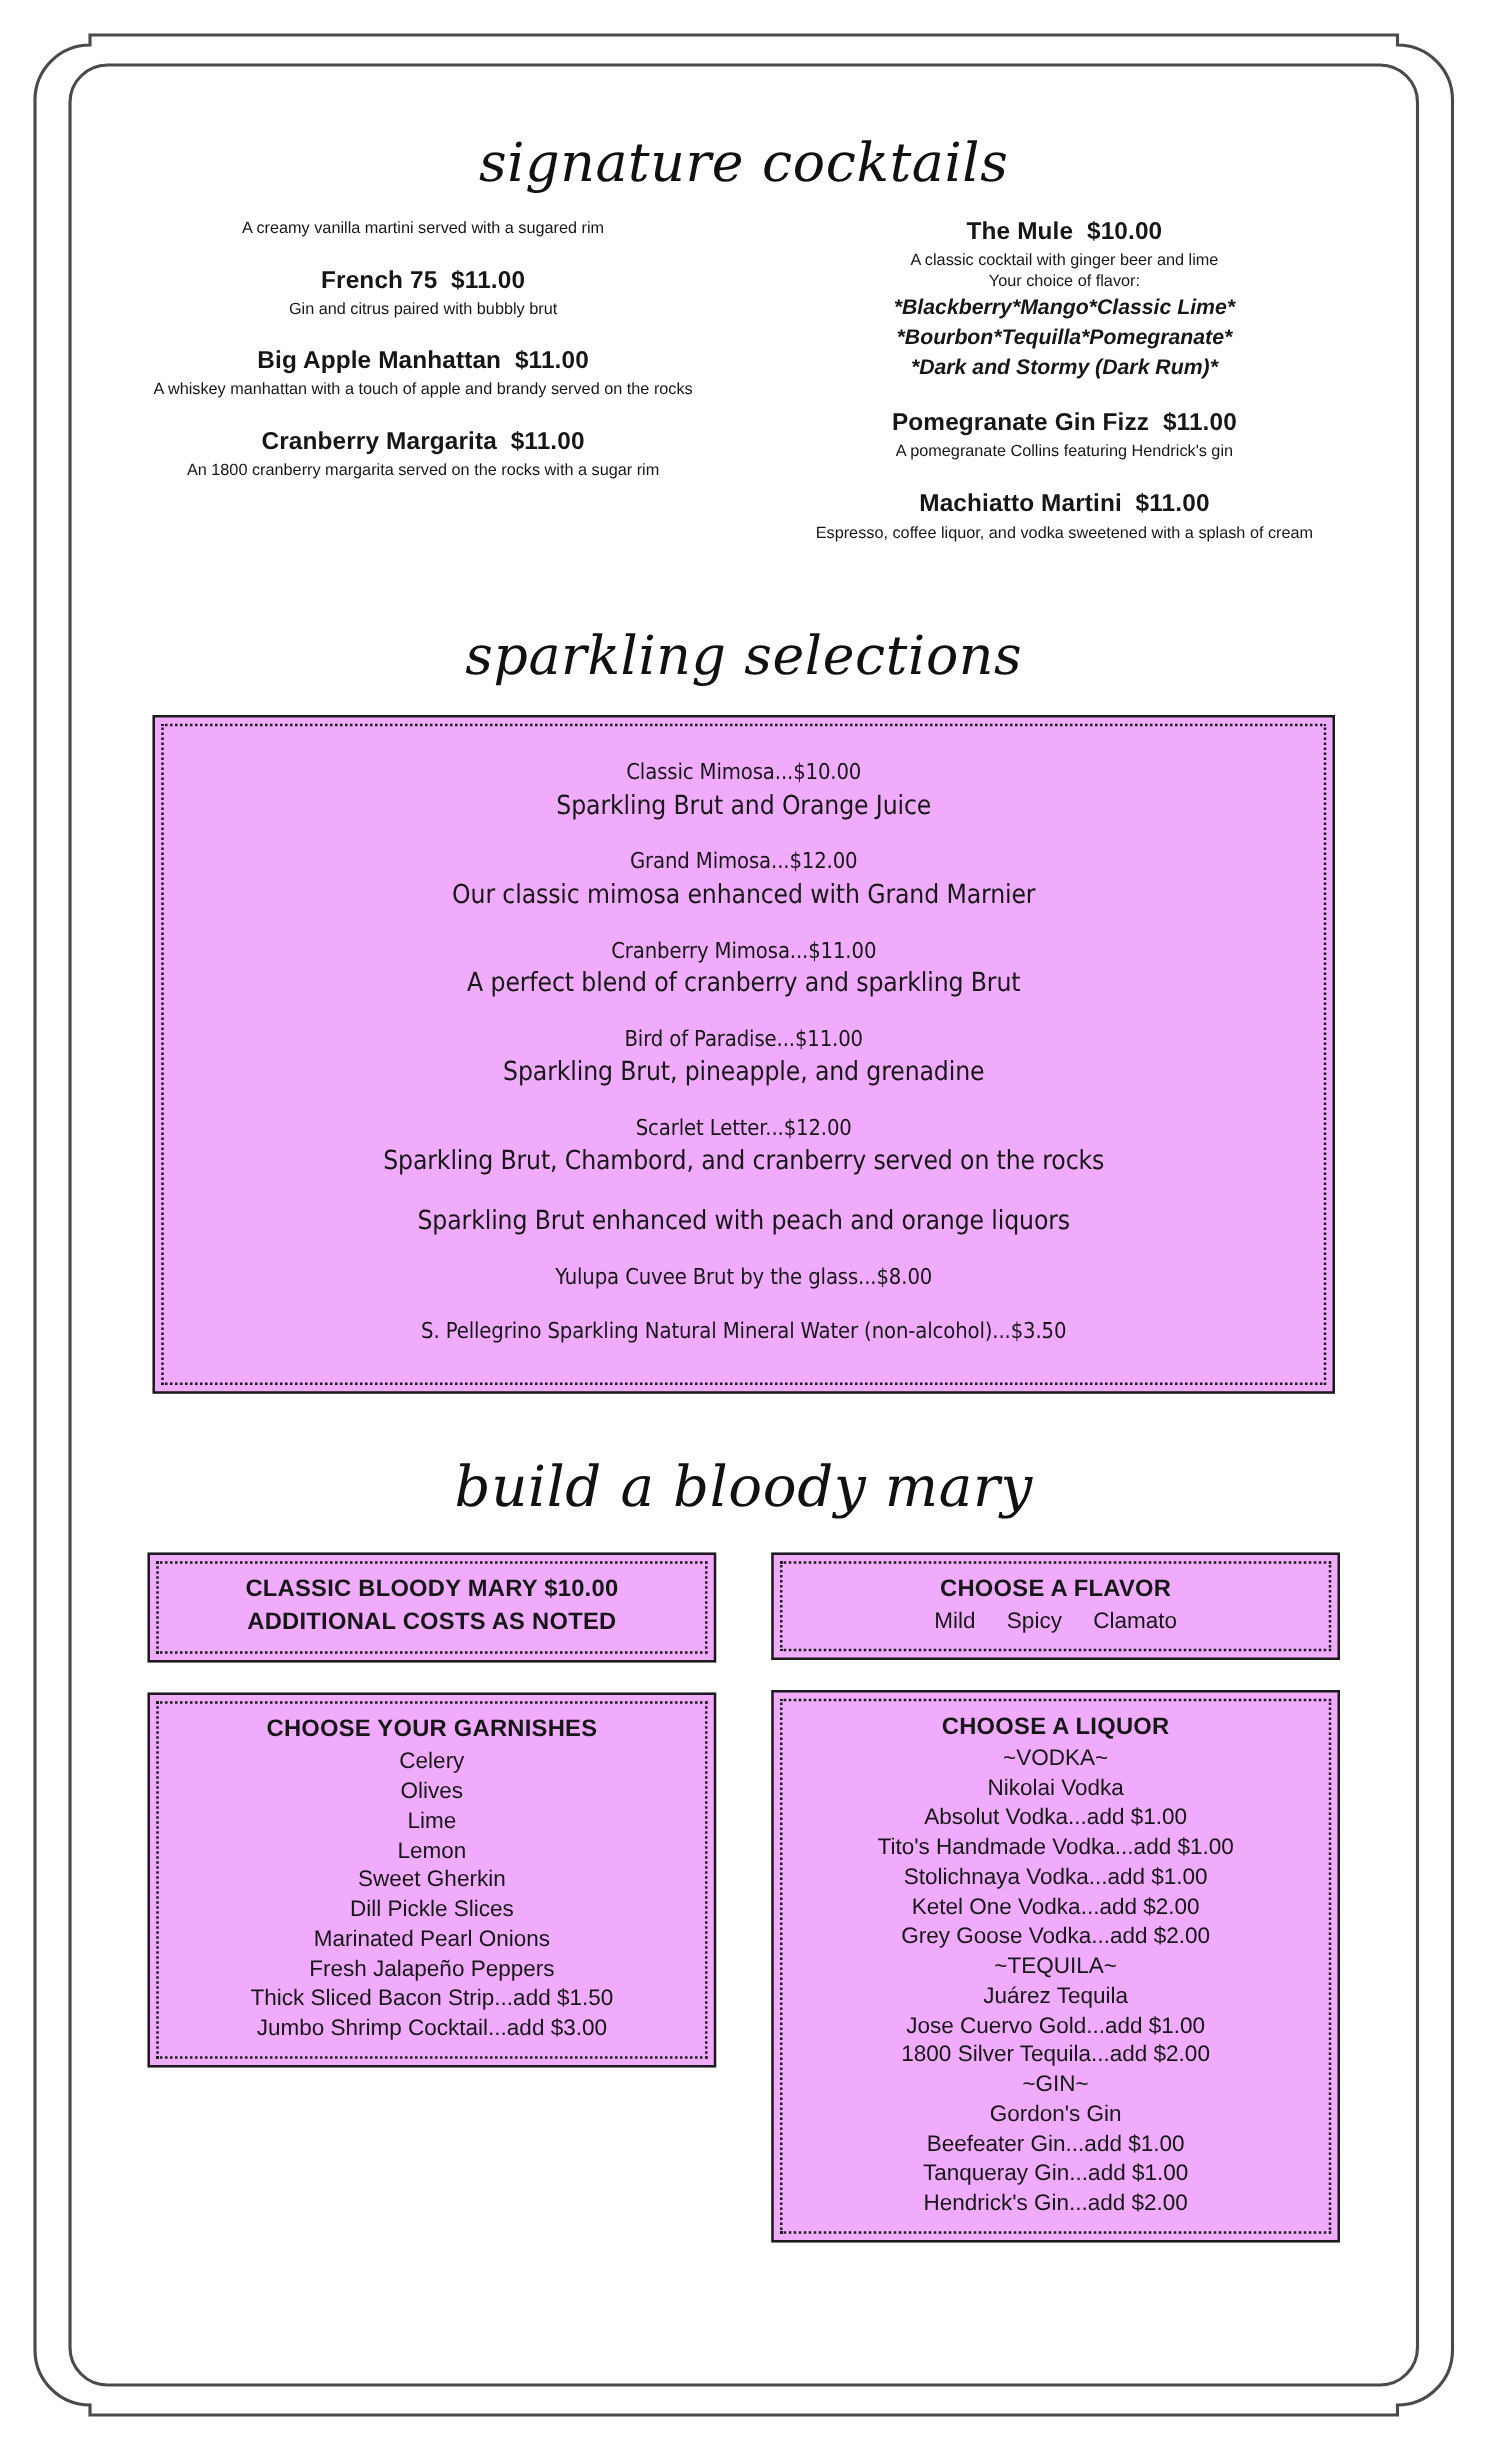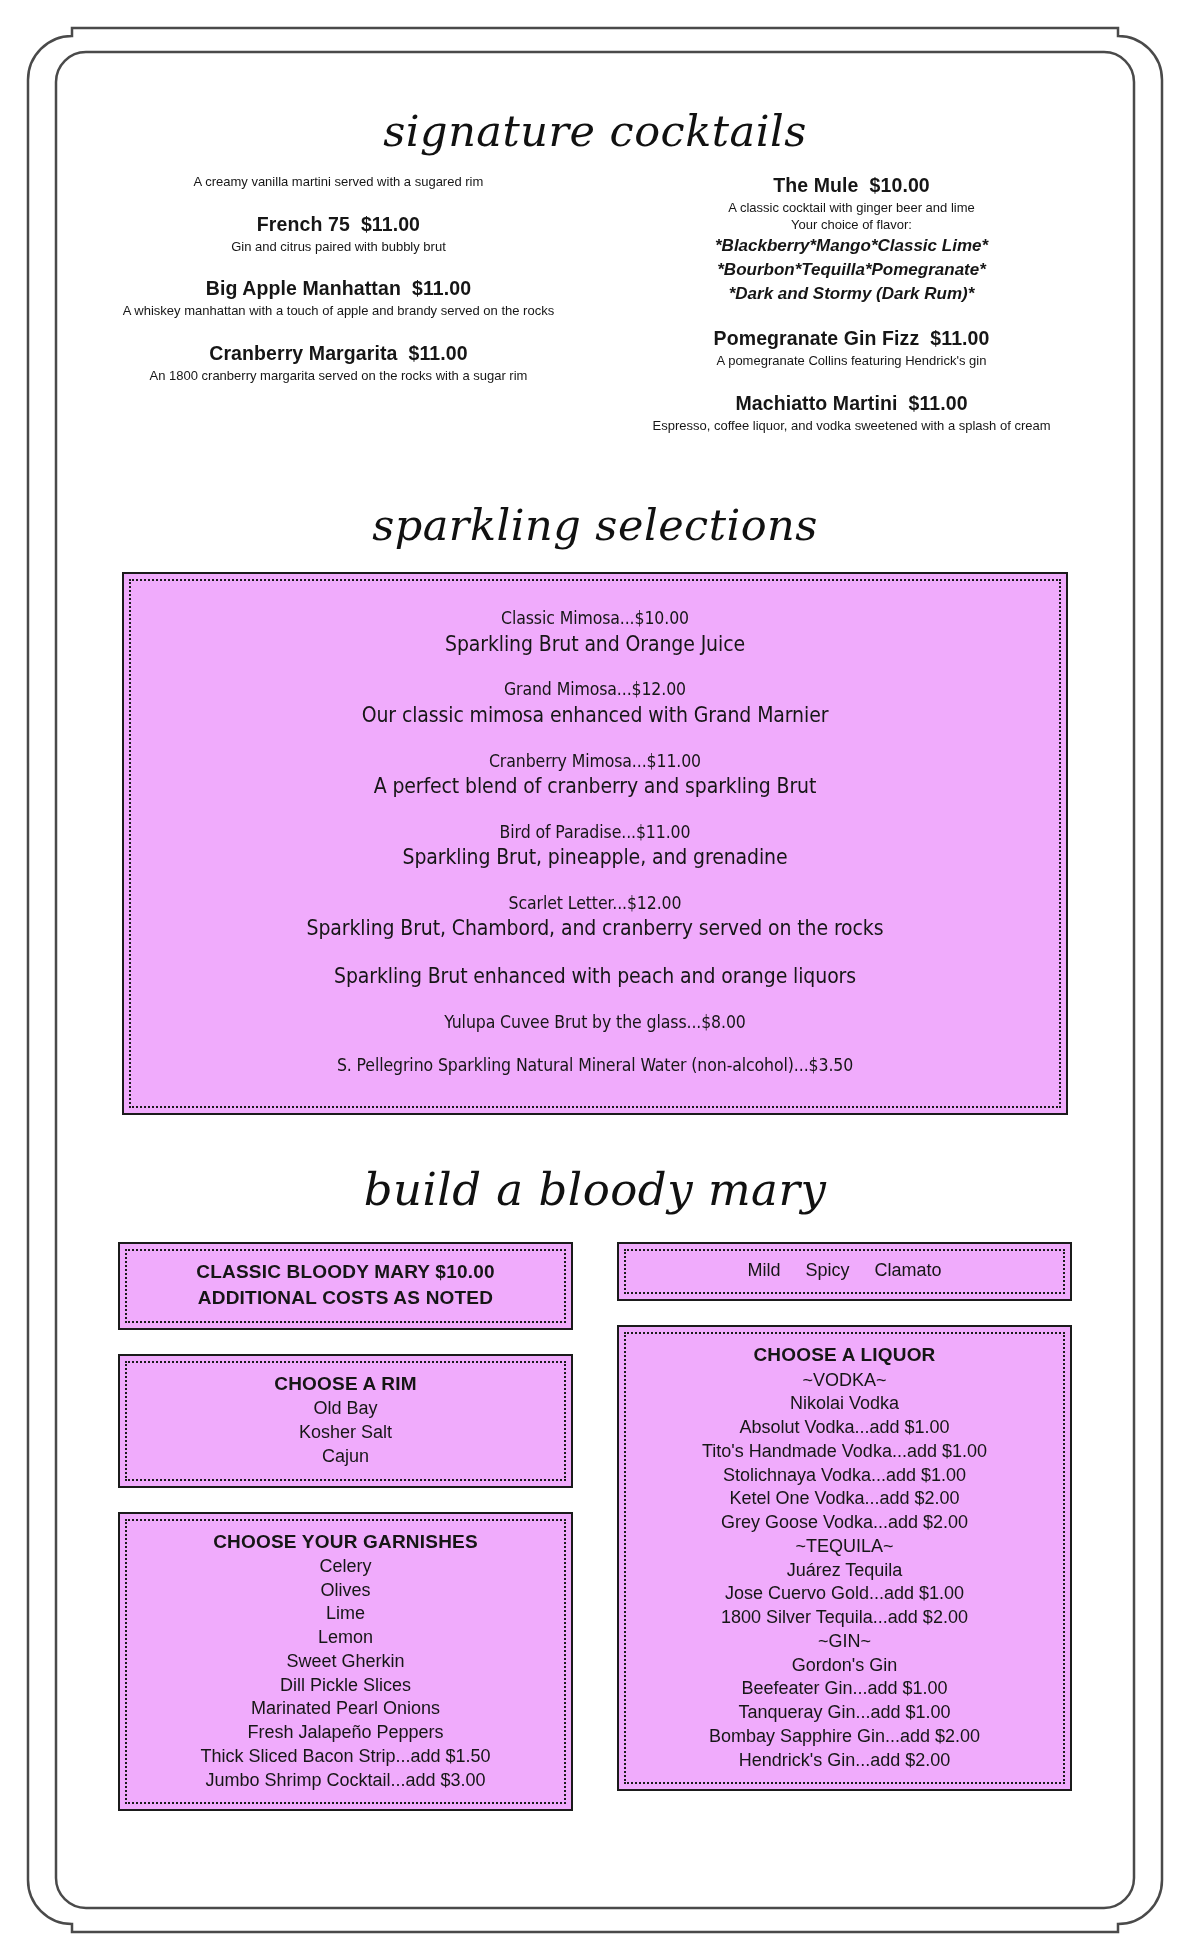--- a/index.html
+++ b/index.html
@@ -273,28 +273,20 @@
 
     <div class="bm-col-left">
 
       <div class="frame-box bm-box">
         <div class="inner">
           <div class="bm-title">CLASSIC BLOODY MARY $10.00</div>
           <div class="bm-title">ADDITIONAL COSTS AS NOTED</div>
         </div>
       </div>
 
-      <div class="frame-box bm-box">
-        <div class="inner">
-          <div class="bm-title">CHOOSE A RIM</div>
-          <div class="bm-line">Old Bay</div>
-          <div class="bm-line">Kosher Salt</div>
-          <div class="bm-line">Cajun</div>
-        </div>
-      </div>
 
       <div class="frame-box bm-box">
         <div class="inner">
           <div class="bm-title">CHOOSE YOUR GARNISHES</div>
           <div class="bm-line">Celery</div>
           <div class="bm-line">Olives</div>
           <div class="bm-line">Lime</div>
           <div class="bm-line">Lemon</div>
           <div class="bm-line">Sweet Gherkin</div>
           <div class="bm-line">Dill Pickle Slices</div>
@@ -304,20 +296,21 @@
           <div class="bm-line">Jumbo Shrimp Cocktail...add $3.00</div>
         </div>
       </div>
 
     </div>
 
     <div class="bm-col-right">
 
       <div class="frame-box bm-box">
         <div class="inner">
+          <div class="bm-title">CHOOSE A FLAVOR</div>
           <div class="bm-inline">
             <span>Mild</span>
             <span>Spicy</span>
             <span>Clamato</span>
           </div>
         </div>
       </div>
 
       <div class="frame-box bm-box">
         <div class="inner">
@@ -333,21 +326,20 @@
 
           <div class="liquor-group-head">~TEQUILA~</div>
           <div class="bm-line">Juárez Tequila</div>
           <div class="bm-line">Jose Cuervo Gold...add $1.00</div>
           <div class="bm-line">1800 Silver Tequila...add $2.00</div>
 
           <div class="liquor-group-head">~GIN~</div>
           <div class="bm-line">Gordon's Gin</div>
           <div class="bm-line">Beefeater Gin...add $1.00</div>
           <div class="bm-line">Tanqueray Gin...add $1.00</div>
-          <div class="bm-line">Bombay Sapphire Gin...add $2.00</div>
           <div class="bm-line">Hendrick's Gin...add $2.00</div>
         </div>
       </div>
 
     </div>
   </div>
 
 </div>
 
 </body></html>

